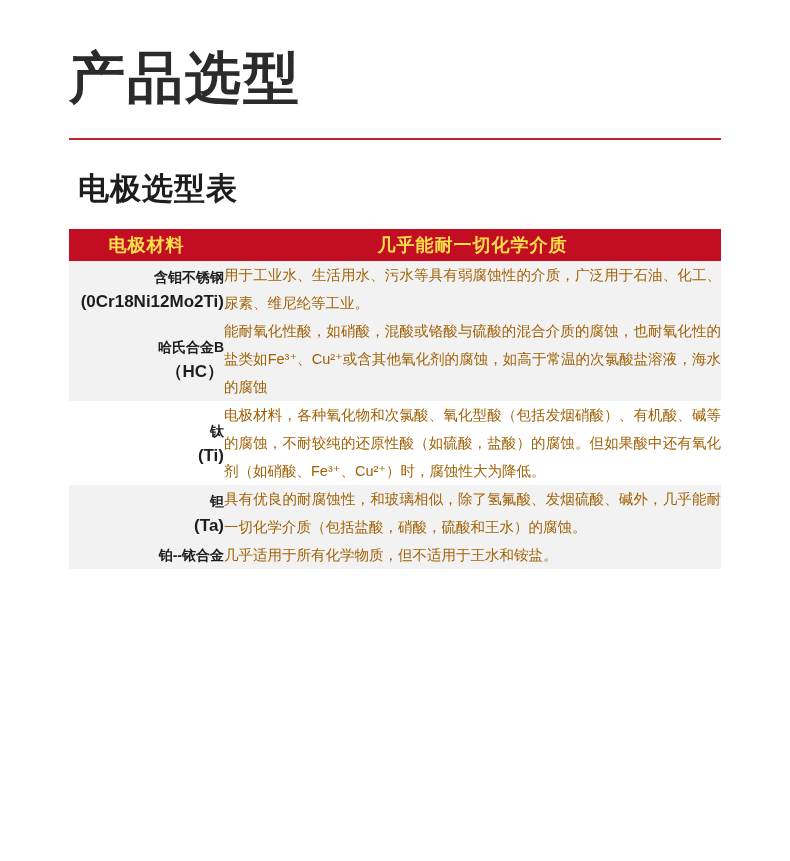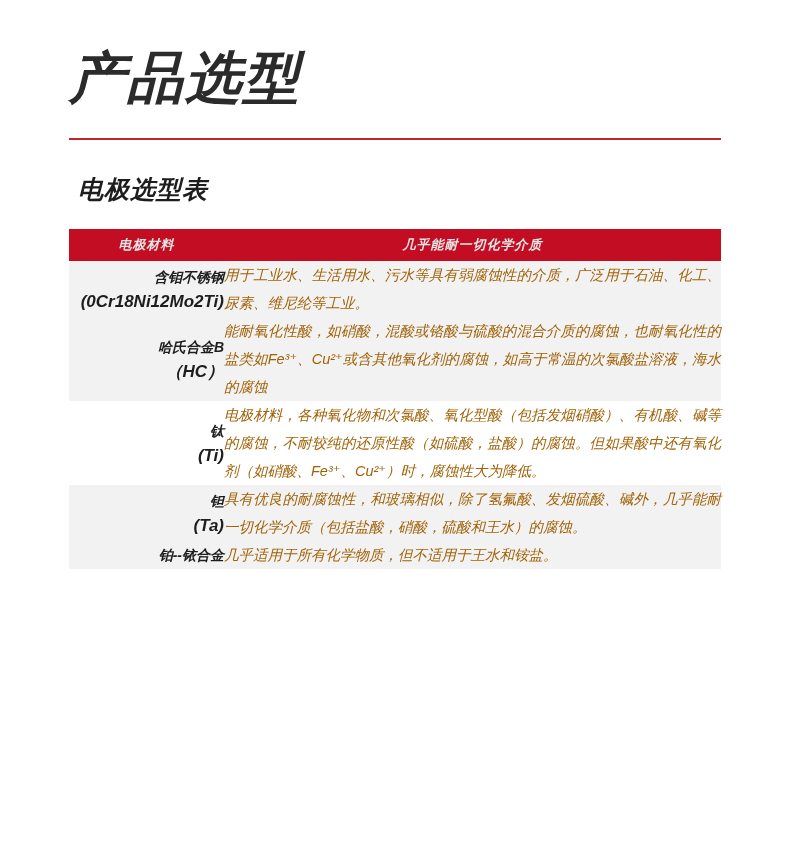--- a/index.html
+++ b/index.html
@@ -12,21 +12,20 @@
     background: #ffffff;
     font-family: "Liberation Sans", "DejaVu Sans", sans-serif;
     color: #231f20;
     overflow: hidden;
   }
   .page {
     position: relative;
     width: 790px;
     height: 651px;
     box-sizing: border-box;
-    font-style: italic;
   }
   .page-title {
     position: absolute;
     left: 69px;
     top: 42px;
     font-size: 56px;
     line-height: 72px;
     font-weight: bold;
     letter-spacing: 2px;
     color: #2b2b2b;
@@ -37,43 +36,43 @@
     left: 69px;
     top: 138px;
     width: 652px;
     height: 2px;
     background: #c0252c;
   }
   .section-title {
     position: absolute;
     left: 78px;
     top: 172px;
-    font-size: 25px;
+    font-size: 31px;
     line-height: 34px;
     font-weight: bold;
     color: #1d1d1d;
     letter-spacing: 1px;
     white-space: nowrap;
     text-align: right;
   }
   .table-wrap {
     position: absolute;
     left: 69px;
     top: 229px;
     width: 652px;
   }
   table.spec {
     border-collapse: collapse;
     width: 652px;
     table-layout: fixed;
   }
   table.spec thead th {
     background: #c30d23;
-    color: #e5e5e5;
-    font-size: 13px;
+    color: #fde047;
+    font-size: 18px;
     font-weight: bold;
     height: 32px;
     line-height: 32px;
     padding: 0;
     text-align: center;
     letter-spacing: 1px;
   }
   table.spec col.c1 { width: 155px; }
   table.spec col.c2 { width: 497px; }
 

